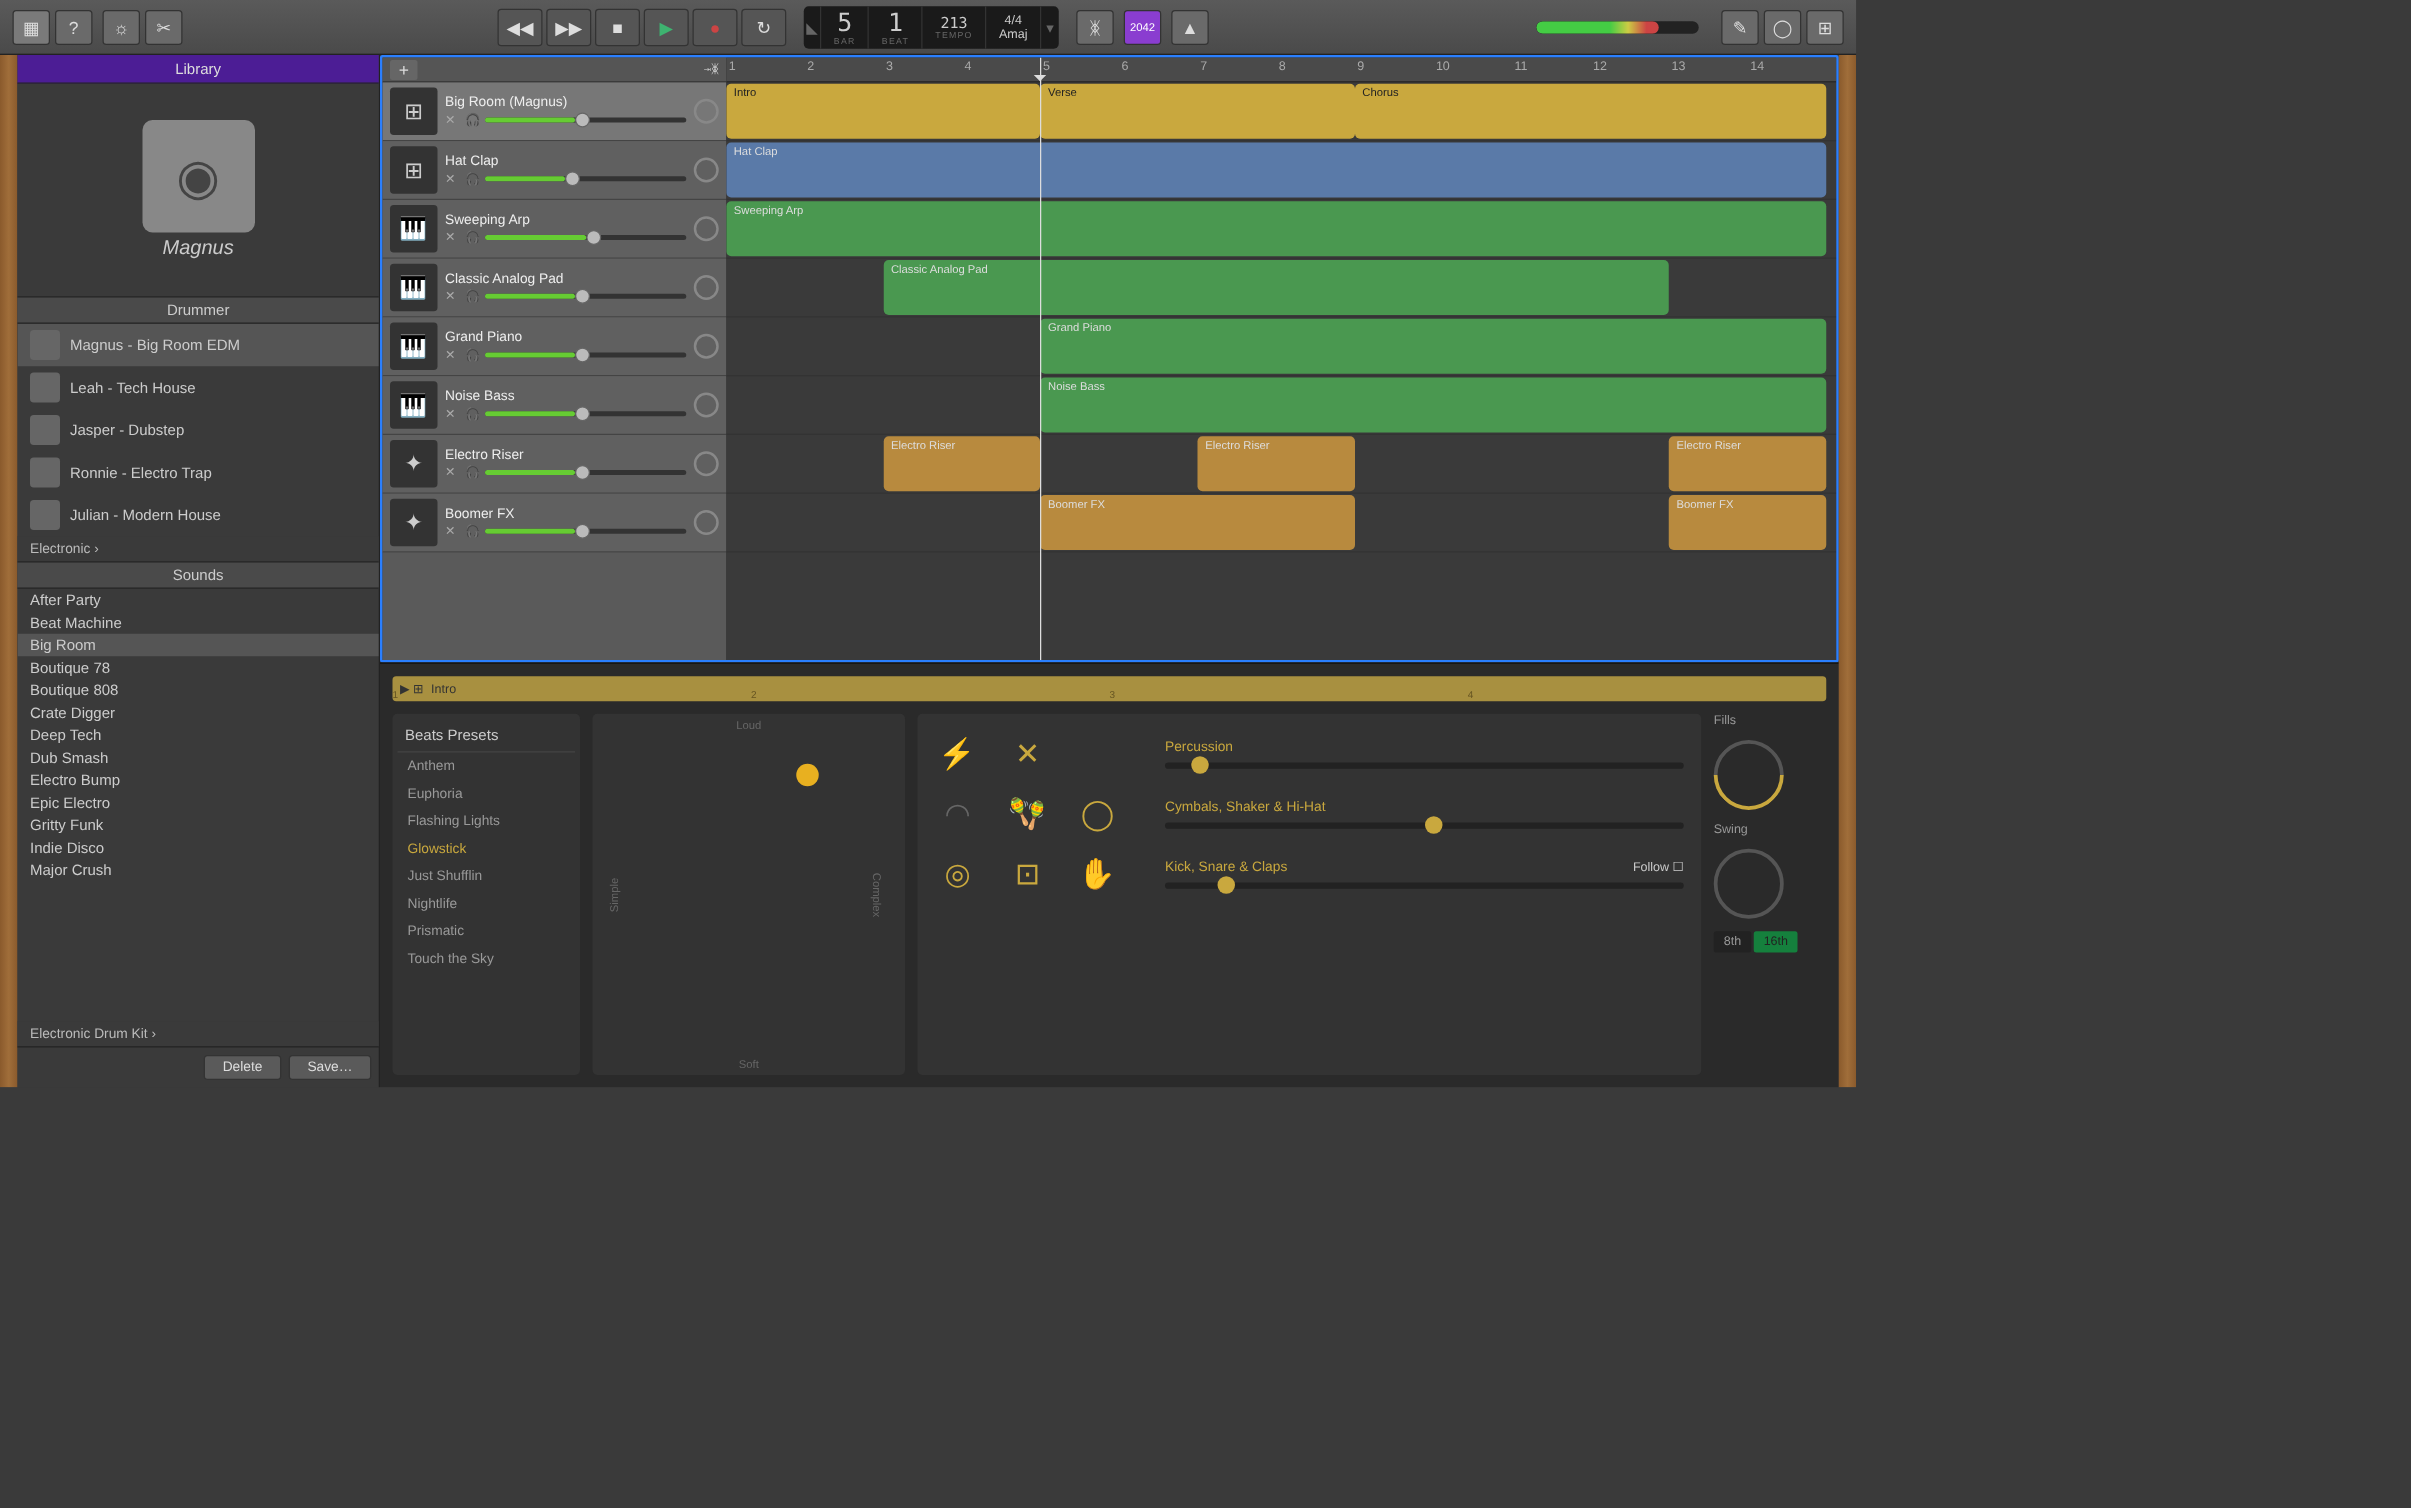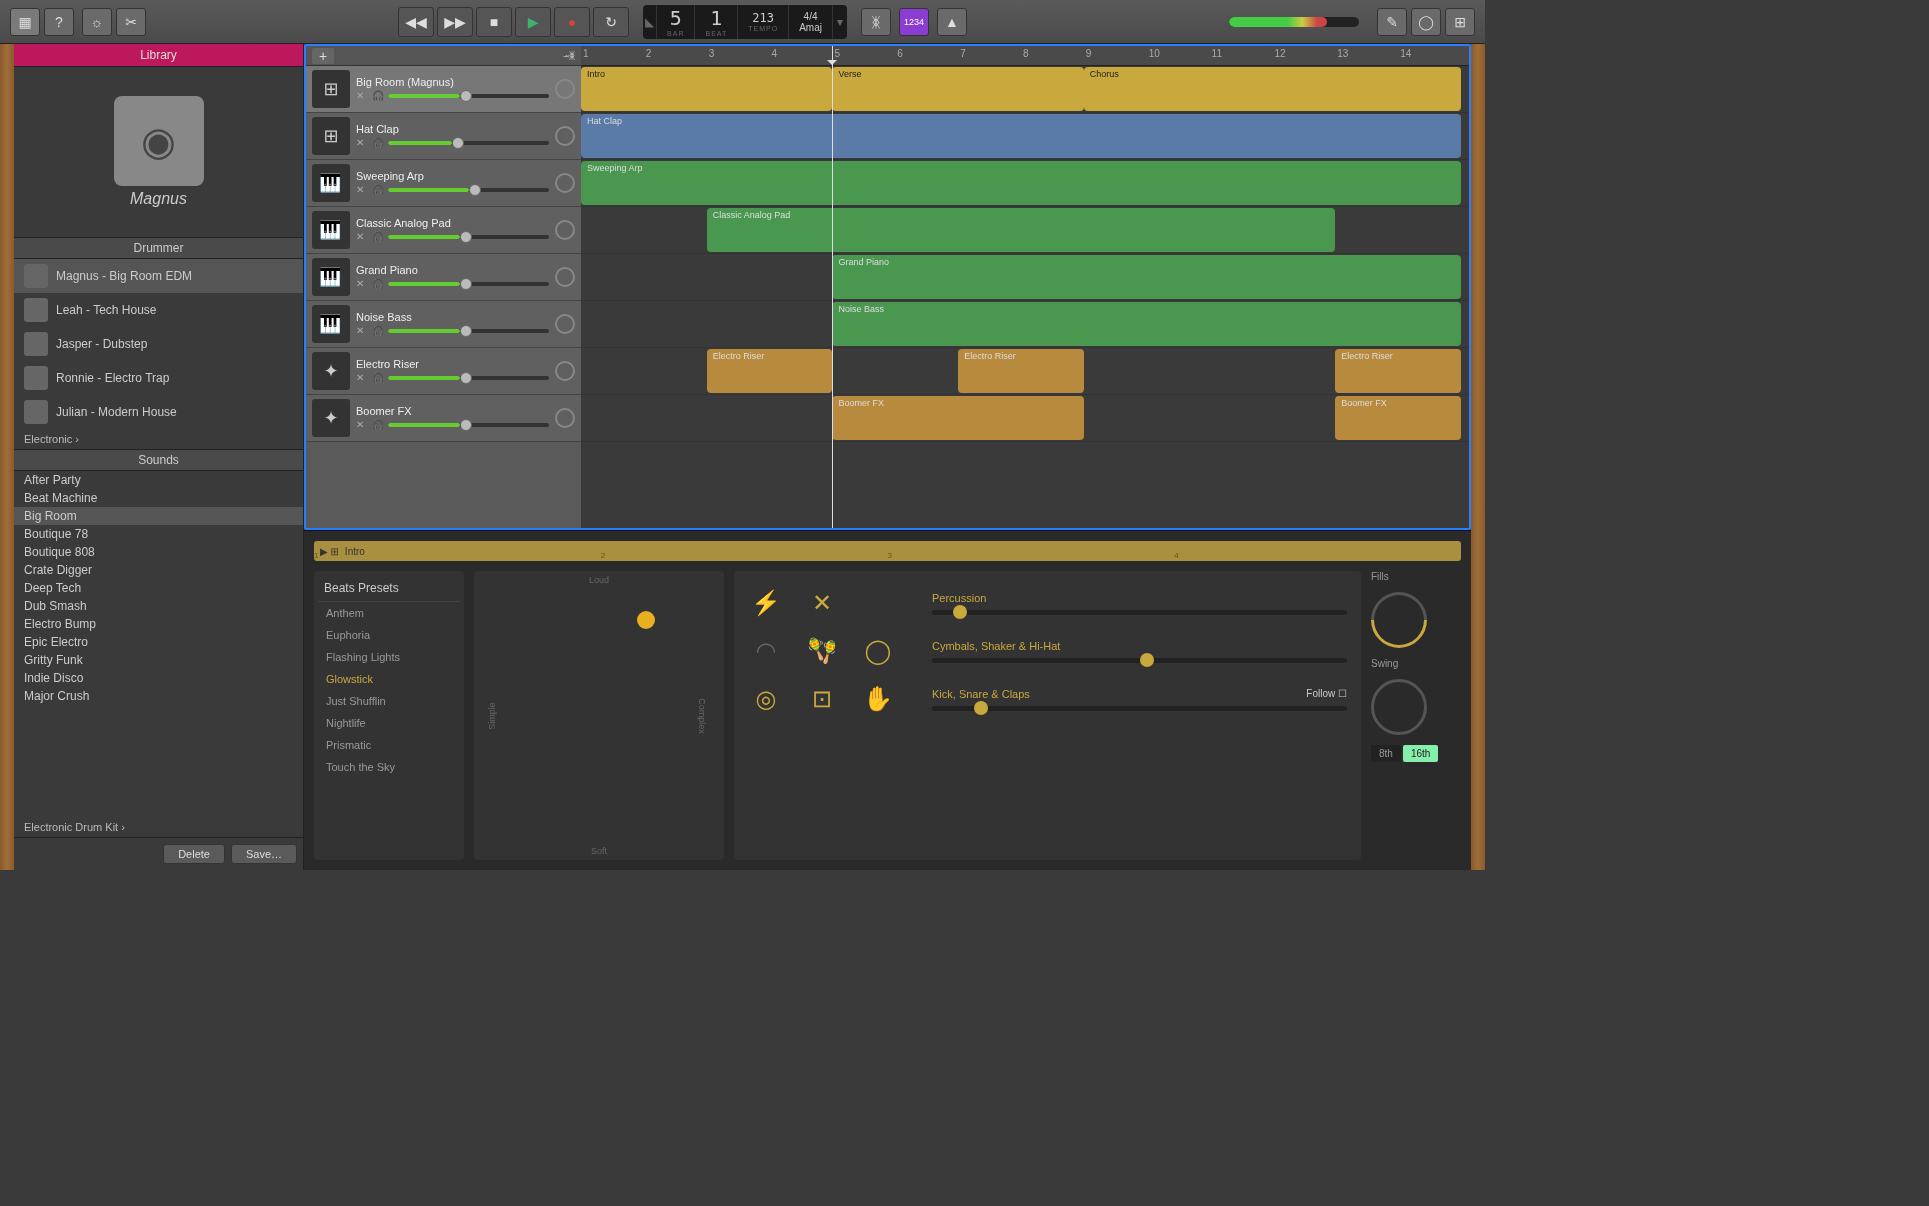--- a/index.html
+++ b/index.html
@@ -26,21 +26,21 @@
 .meter { width: 130px; height: 10px; background: #222; border-radius: 5px; overflow: hidden; margin: 0 10px; position: relative; }
 .meter-fill { height: 100%; width: 75%; background: linear-gradient(90deg,#4c4,#4c4 60%,#cc4 75%,#c44 90%); border-radius: 5px; }
 .btn-1234 { background: #8a3dd0; color: #fff; font-size: 9px; padding: 0 6px; }
 
 
 .main { flex: 1; display: flex; position: relative; overflow: hidden; }
 .wood { width: 14px; background: linear-gradient(90deg,#8a5a2c,#a06e3a,#8a5a2c); }
 
 
 .library { width: 290px; background: #3a3a3a; display: flex; flex-direction: column; border-right: 1px solid #222; }
-.lib-hdr { background: #be185d; text-align: center; padding: 4px; font-size: 12px; color: #ddd; border-bottom: 1px solid #222; }
+.lib-hdr { background: #4c1d95; text-align: center; padding: 4px; font-size: 12px; color: #ddd; border-bottom: 1px solid #222; }
 .lib-img { height: 170px; display: flex; flex-direction: column; align-items: center; justify-content: center; padding: 10px; background: #3a3a3a; }
 .avatar { width: 90px; height: 90px; background: #888; border-radius: 8px; display: flex; align-items: center; justify-content: center; color: #444; font-size: 40px; }
 .lib-desc { font-size: 10px; color: #999; text-align: center; margin-top: 8px; line-height: 1.4; padding: 0 6px; }
 .section-hdr { background: #4a4a4a; text-align: center; padding: 3px; font-size: 12px; border-top: 1px solid #222; border-bottom: 1px solid #222; }
 .list { overflow-y: auto; }
 .list-item { padding: 5px 10px; display: flex; align-items: center; gap: 8px; cursor: pointer; font-size: 12px; color: #ccc; }
 .list-item.sel { background: #555; }
 .li-avatar { width: 24px; height: 24px; background: #666; border-radius: 3px; }
 .breadcrumb { padding: 4px 10px; font-size: 11px; color: #bbb; background: #3a3a3a; }
 .sounds-list .list-item { padding: 2px 10px; font-size: 12px; }
@@ -100,21 +100,21 @@
 .drum-label { font-size: 11px; color: #c9a83e; margin-bottom: 6px; display: flex; align-items: center; justify-content: space-between;}
 .drum-label .follow { color: #ccc; font-size: 10px; }
 .drum-slider { height: 5px; background: #222; border-radius: 3px; position: relative; }
 .drum-slider-knob { position: absolute; top: -5px; width: 14px; height: 14px; background: #c9a83e; border-radius: 50%; }
 .right-ctrls { width: 90px; display: flex; flex-direction: column; gap: 10px; }
 .big-knob { width: 56px; height: 56px; border: 3px solid #555; border-radius: 50%; position: relative; }
 .big-knob.accent { border-bottom-color: #c9a83e; border-left-color: #c9a83e; transform: rotate(-45deg); }
 .knob-lbl { font-size: 10px; color: #999; }
 .note-btns { display: flex; gap: 2px; }
 .note-btn { padding: 3px 8px; background: #222; font-size: 10px; color: #999; border-radius: 2px; }
-.note-btn.sel { background: #86efac; color: #222; }
+.note-btn.sel { background: #15803d; color: #222; }
 </style>
 </head>
 <body>
 
 <div class="app">
 
 <div class="toolbar">
   <div class="tb-group">
     <div class="tb-btn active">▦</div>
     <div class="tb-btn">?</div>
@@ -150,21 +150,21 @@
         </div>
     <div class="lcd-seg">
           <span class="lcd-sm">4/4</span>
           <span class="lcd-sm">Amaj</span>
         </div>
     <div class="lcd-seg" style="width:14px;padding:0 2px;">
           <span style="color:#666;">▾</span>
         </div>
   </div>
   <div class="tb-btn">ᛤ</div>
-  <div class="tb-btn btn-1234">1234</div>
+  <div class="tb-btn btn-1234">2042</div>
   <div class="tb-btn">▲</div>
   <div class="spacer"></div>
   <div class="meter">
         <div class="meter-fill"></div>
       </div>
   <div class="tb-group">
     <div class="tb-btn">✎</div>
     <div class="tb-btn">◯</div>
     <div class="tb-btn">⊞</div>
   </div>

